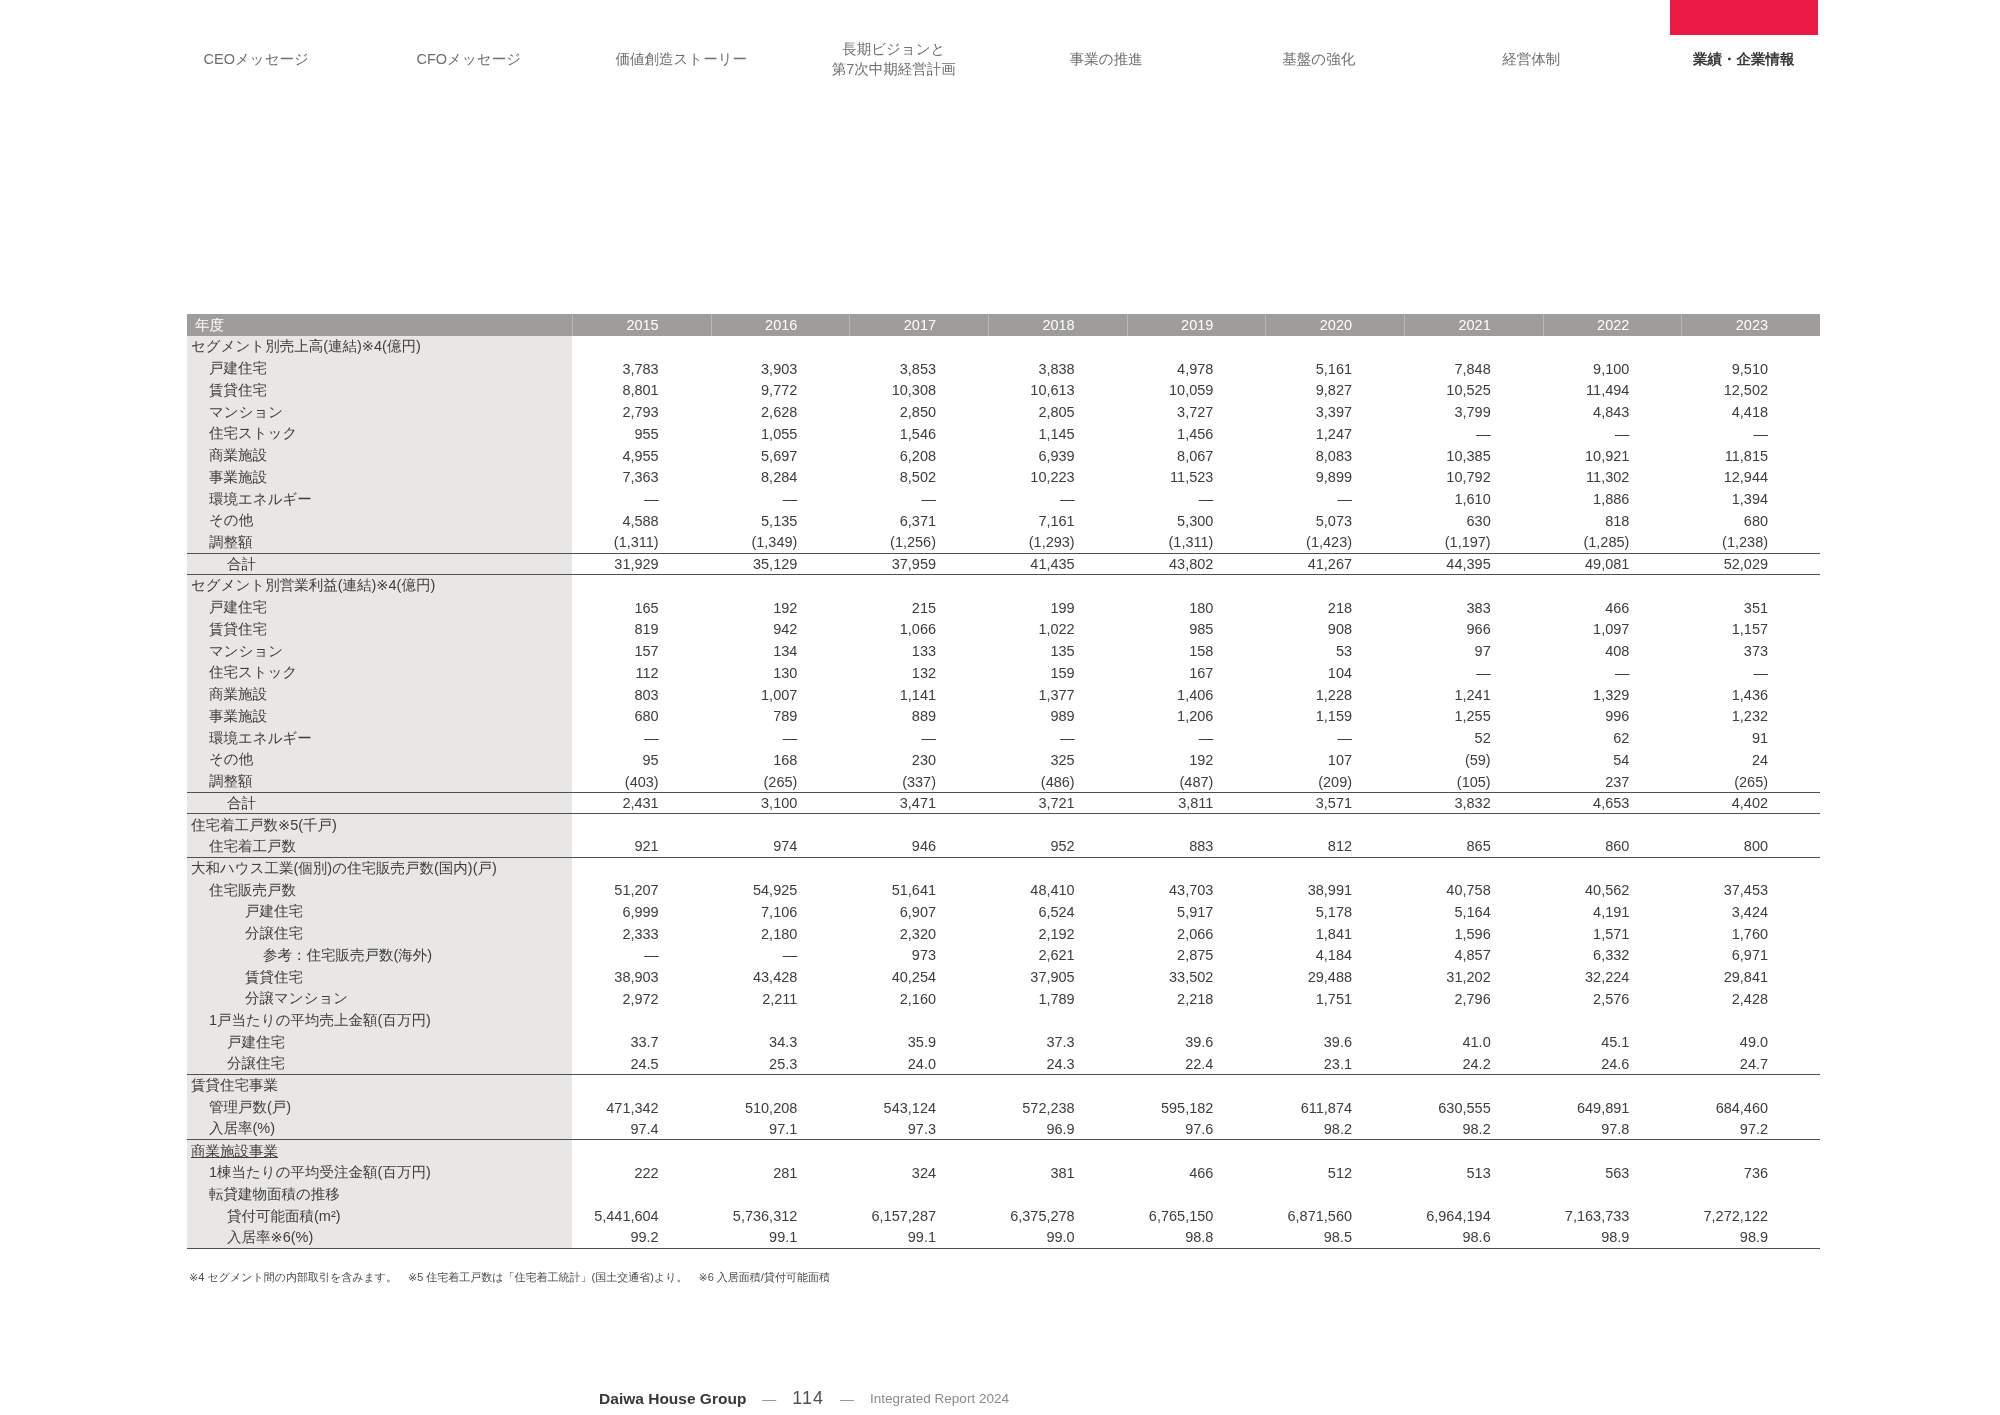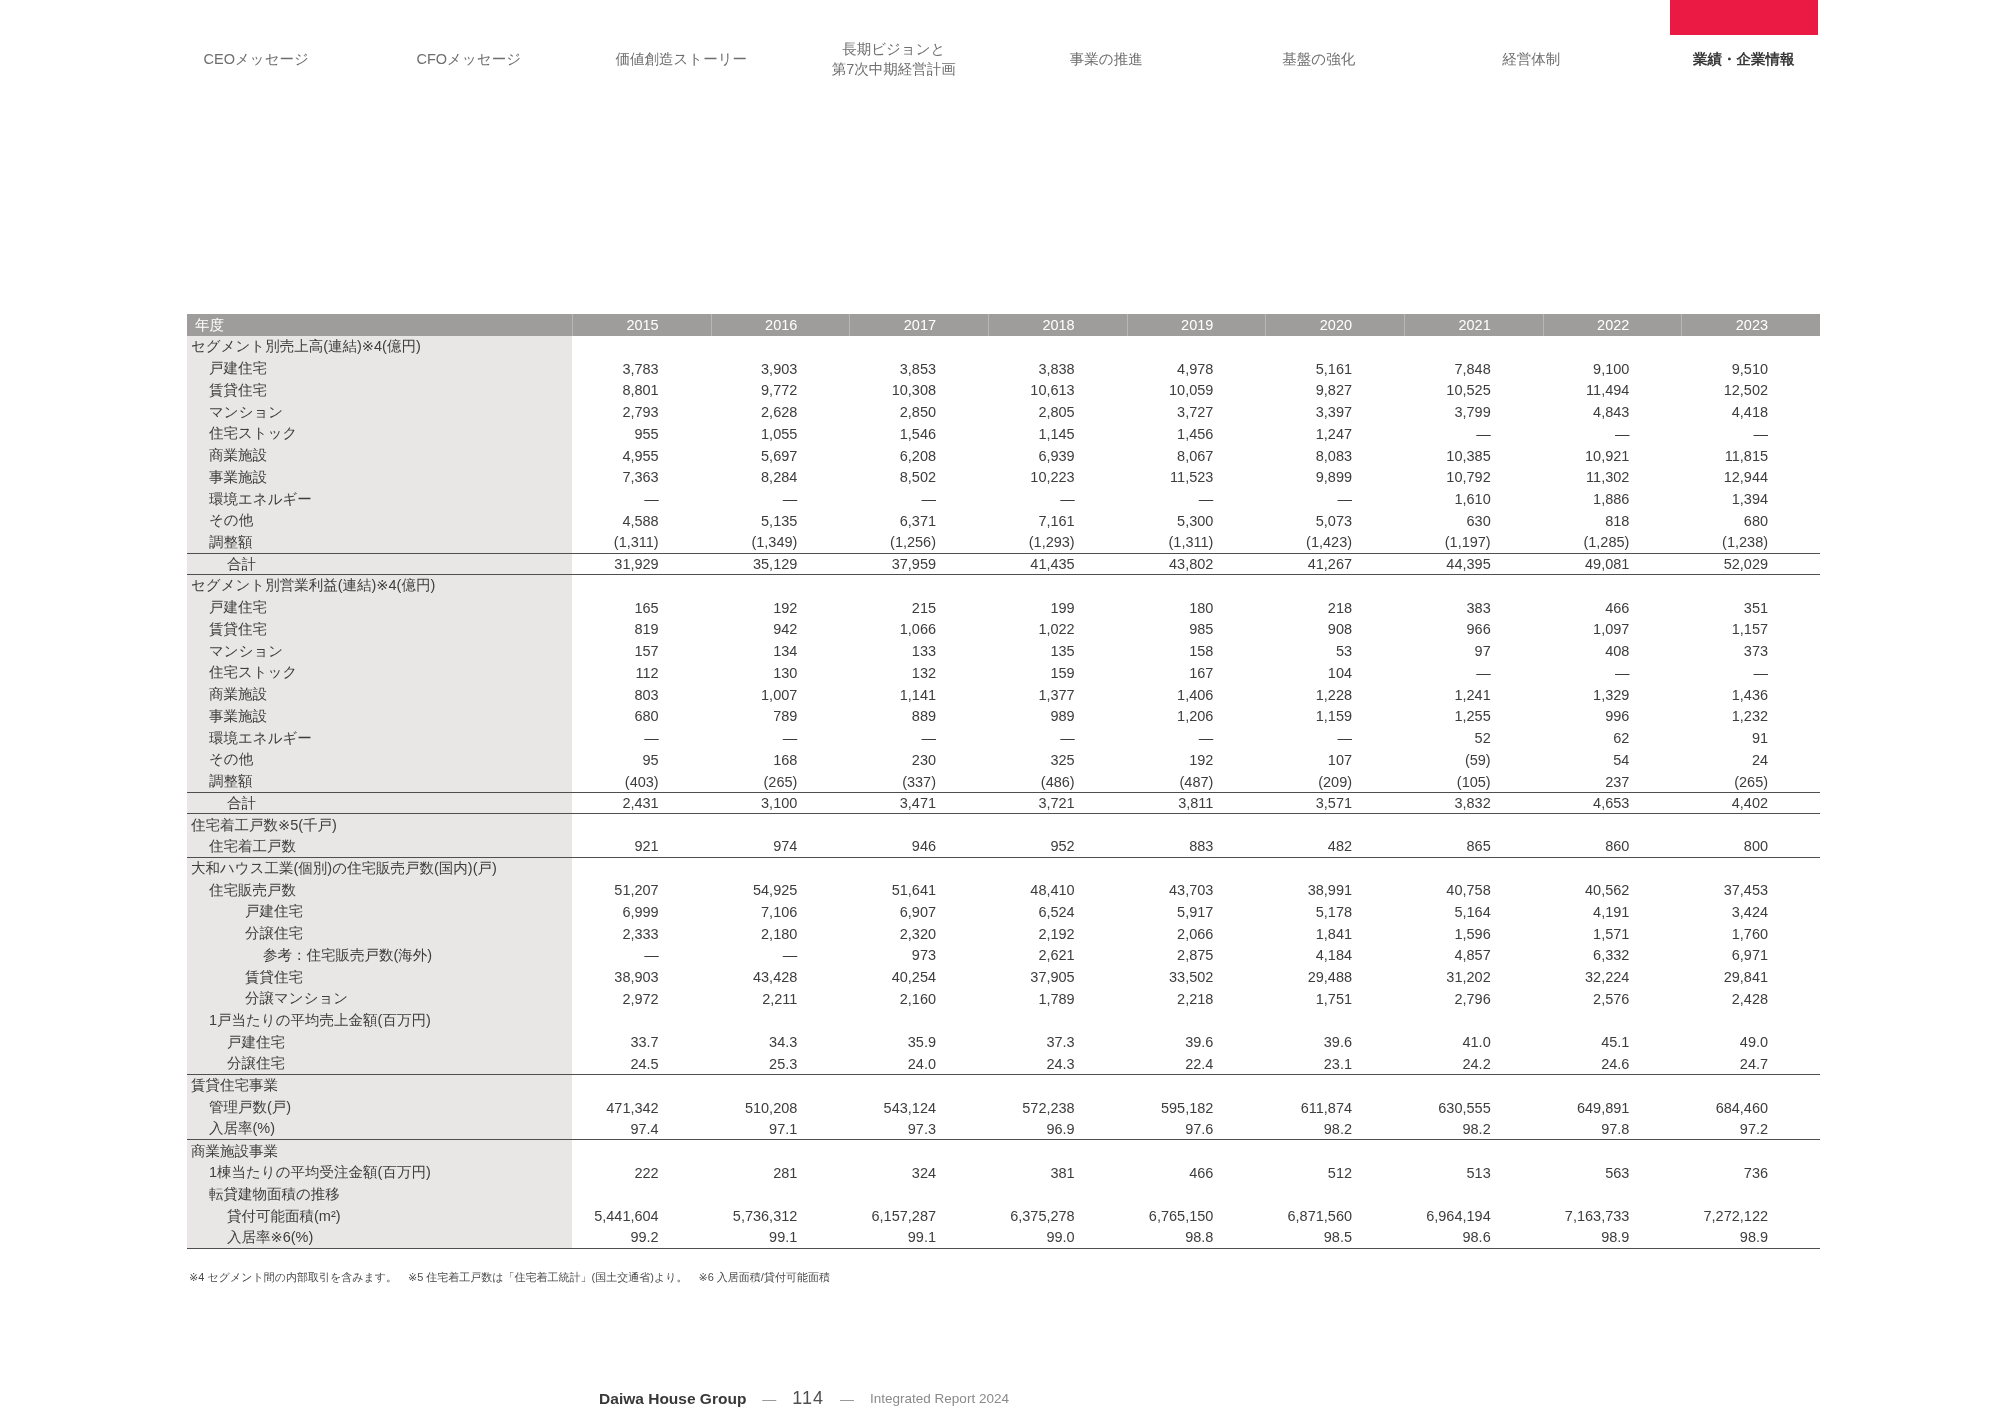--- a/index.html
+++ b/index.html
@@ -344,21 +344,21 @@
         <div class="c-val"></div>
         <div class="c-val"></div>
       </div>
       <div class="t-row section-end">
         <div class="c-label" style="padding-left: 22px;">住宅着工戸数</div>
         <div class="c-val">921</div>
         <div class="c-val">974</div>
         <div class="c-val">946</div>
         <div class="c-val">952</div>
         <div class="c-val">883</div>
-        <div class="c-val">482</div>
+        <div class="c-val">812</div>
         <div class="c-val">865</div>
         <div class="c-val">860</div>
         <div class="c-val">800</div>
       </div>
       <div class="t-row">
         <div class="c-label" style="padding-left: 4px;">大和ハウス工業(個別)の住宅販売戸数(国内)(戸)</div>
         <div class="c-val"></div>
         <div class="c-val"></div>
         <div class="c-val"></div>
         <div class="c-val"></div>
@@ -506,21 +506,21 @@
         <div class="c-val">97.1</div>
         <div class="c-val">97.3</div>
         <div class="c-val">96.9</div>
         <div class="c-val">97.6</div>
         <div class="c-val">98.2</div>
         <div class="c-val">98.2</div>
         <div class="c-val">97.8</div>
         <div class="c-val">97.2</div>
       </div>
       <div class="t-row">
-        <div class="c-label" style="padding-left: 4px;">商業施設事業</div>
+        <div class="c-label" style="padding-left: 4px; text-decoration: underline;">商業施設事業</div>
         <div class="c-val"></div>
         <div class="c-val"></div>
         <div class="c-val"></div>
         <div class="c-val"></div>
         <div class="c-val"></div>
         <div class="c-val"></div>
         <div class="c-val"></div>
         <div class="c-val"></div>
         <div class="c-val"></div>
       </div>

